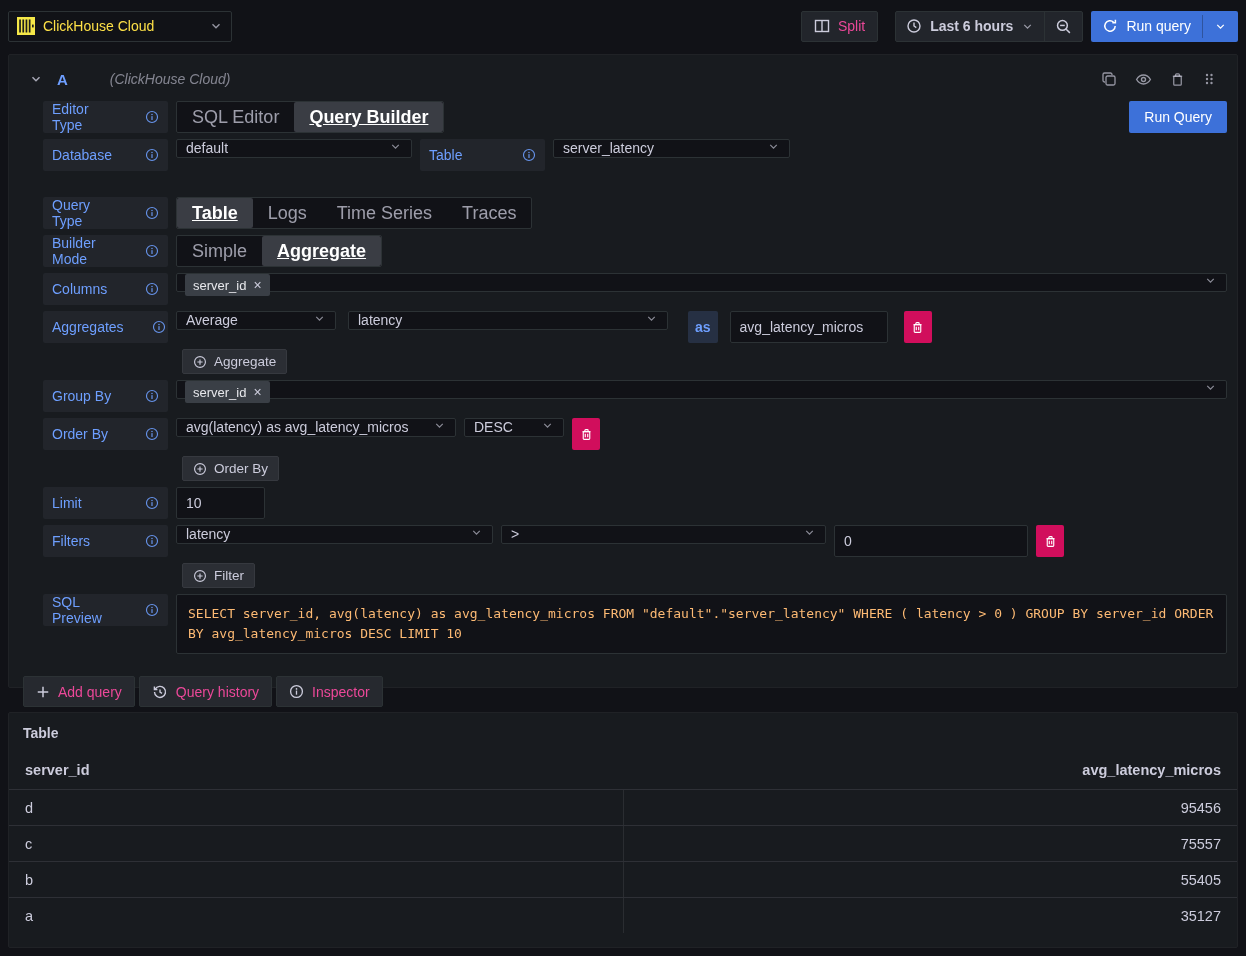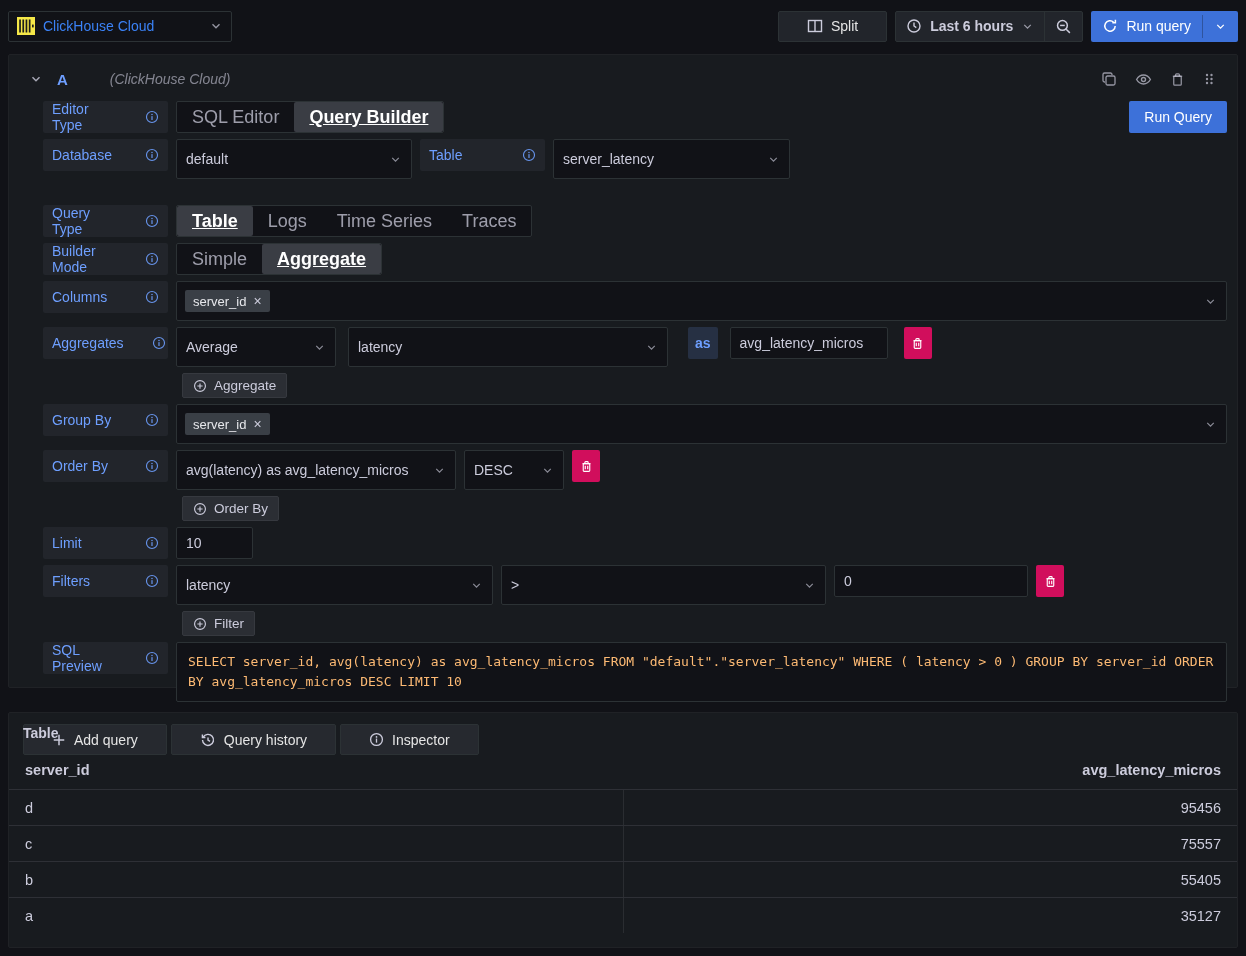--- a/index.html
+++ b/index.html
@@ -6,27 +6,27 @@
   html,body { background:#111217; width:1246px; height:956px; overflow:hidden;
     font-family:"Liberation Sans", sans-serif; color:#ccccdc; font-size:14px; }
 
   .page { width:1246px; height:956px; padding:0 8px; }
 
   
   .topbar { height:45px; display:flex; align-items:center; justify-content:space-between; padding-top:7px; }
   .ds-picker { display:flex; align-items:center; gap:8px; width:224px; height:31px;
     background:#111217; border:1px solid #2c3235; border-radius:2px; padding:0 8px; cursor:pointer; }
   .ds-logo { width:18px; height:18px; display:inline-flex; }
-  .ds-name { flex:1; font-weight:500; color:#3b82f6; white-space:nowrap; }
+  .ds-name { flex:1; font-weight:500; color:#fde047; white-space:nowrap; }
   .topbar-right { display:flex; align-items:center; gap:8px; }
-  .tb-btn { display:inline-flex; align-items:center; gap:8px; height:31px; padding:0 28px;
-    background:#22252b; border:1px solid #2c3235; border-radius:2px; color:#e5e5e5;
+  .tb-btn { display:inline-flex; align-items:center; gap:8px; height:31px; padding:0 12px;
+    background:#22252b; border:1px solid #2c3235; border-radius:2px; color:#ec4899;
     font-weight:500; font-size:14px; cursor:pointer; font-family:inherit; }
   .tb-group { display:inline-flex; align-items:stretch; height:31px; background:#22252b;
-    border:1px solid #2c3235; border-radius:2px; }
+    border:1px solid #2c3235; border-radius:2px;margin-left:9px; }
   .tb-group .seg { display:inline-flex; align-items:center; gap:8px; padding:0 10px; cursor:pointer; }
   .tb-group .divider { width:1px; background:#2c3235; }
   .run-group { display:inline-flex; align-items:stretch; height:31px; background:#3d71d9;
     border-radius:2px; color:#fff; }
   .run-group .seg { display:inline-flex; align-items:center; gap:8px; padding:0 11px; cursor:pointer; font-weight:500; }
   .run-group .divider { width:1px; background:rgba(17,18,23,0.3); margin:4px 0; }
 
   
   .panel { background:#181b1f; border:1px solid #202226; border-radius:2px; }
   .editor-panel { margin-top:9px; height:634px; padding:6px 10px 8px 10px; }
@@ -47,22 +47,22 @@
     display:flex; align-items:center; justify-content:space-between; padding:0 9px;
     color:#6e9fff; font-weight:500; font-size:14px;gap:28px; }
   .flabel .info { display:inline-flex; color:#6e9fff; opacity:0.9; }
 
   .radio-group { display:inline-flex; align-items:center; background:#111217;
     border:1px solid #2c3235; border-radius:2px; height:32px; }
   .radio-item { padding:0 15px; height:30px; display:flex; align-items:center;
     color:rgba(204,204,220,0.75); font-size:18px; cursor:pointer; border-radius:2px; white-space:nowrap; }
   .radio-item.active { background:#3a3d44; color:#ffffff; font-weight:600;text-decoration:underline; }
 
-  .select { display:flex; align-items:center; justify-content:space-between; gap:8px;
-    background:#111217; border:1px solid #2c3235; border-radius:2px; height:40px;
+  .select { display:flex; justify-content:space-between; gap:8px;
+    background:#111217; border:1px solid #2c3235; border-radius:2px; height:19px;
     padding:0 9px; cursor:pointer; color:#ccccdc; }
   .select .chev { display:inline-flex; color:rgba(204,204,220,0.65); }
 
   .tinput { background:#111217; border:1px solid #2c3235; border-radius:2px; height:32px;
     padding:0 9px; color:#ccccdc; font-size:14px; font-family:inherit; outline:none; }
 
   .chip { display:inline-flex; align-items:center; gap:7px; background:#3a3f46; color:#e7e8ec;
     border-radius:2px; height:22px; padding:0 8px; font-size:13px; margin-left:-1px; }
   .chip .x { cursor:pointer; color:#ccccdc; font-size:14px; line-height:1; }
 
@@ -478,21 +478,21 @@
         <div class="flabel">
           <span>Limit</span>
           <span class="info">
             <svg width="14" height="14" viewBox="0 0 16 16">
                 <circle cx="8" cy="8" r="6.3" fill="none" stroke="currentColor" stroke-width="1.3"></circle>
                 <circle cx="8" cy="5.2" r="0.9" fill="currentColor"></circle>
                 <rect x="7.3" y="7" width="1.4" height="4.4" fill="currentColor"></rect>
               </svg>
           </span>
         </div>
-        <input class="tinput" style="width: 77px;" value="10">
+        <input class="tinput" style="width: 89px;" value="10">
       </div>
 
       <div class="frow">
         <div class="flabel">
           <span>Filters</span>
           <span class="info">
             <svg width="14" height="14" viewBox="0 0 16 16">
                 <circle cx="8" cy="8" r="6.3" fill="none" stroke="currentColor" stroke-width="1.3"></circle>
                 <circle cx="8" cy="5.2" r="0.9" fill="currentColor"></circle>
                 <rect x="7.3" y="7" width="1.4" height="4.4" fill="currentColor"></rect>

